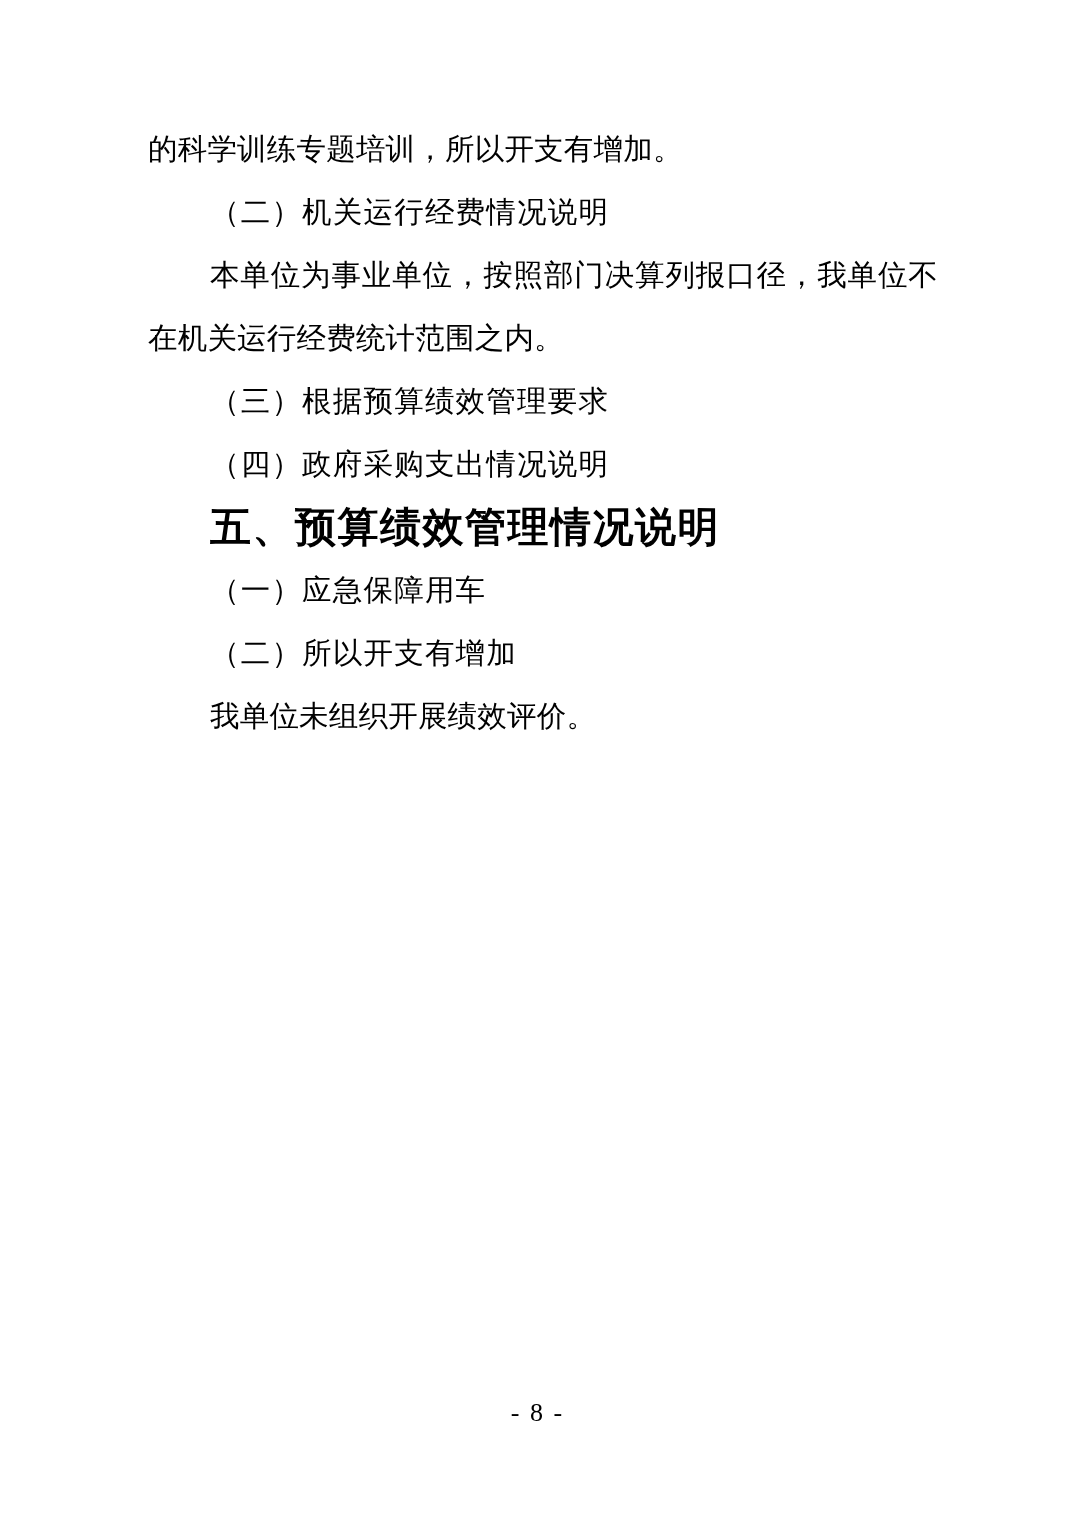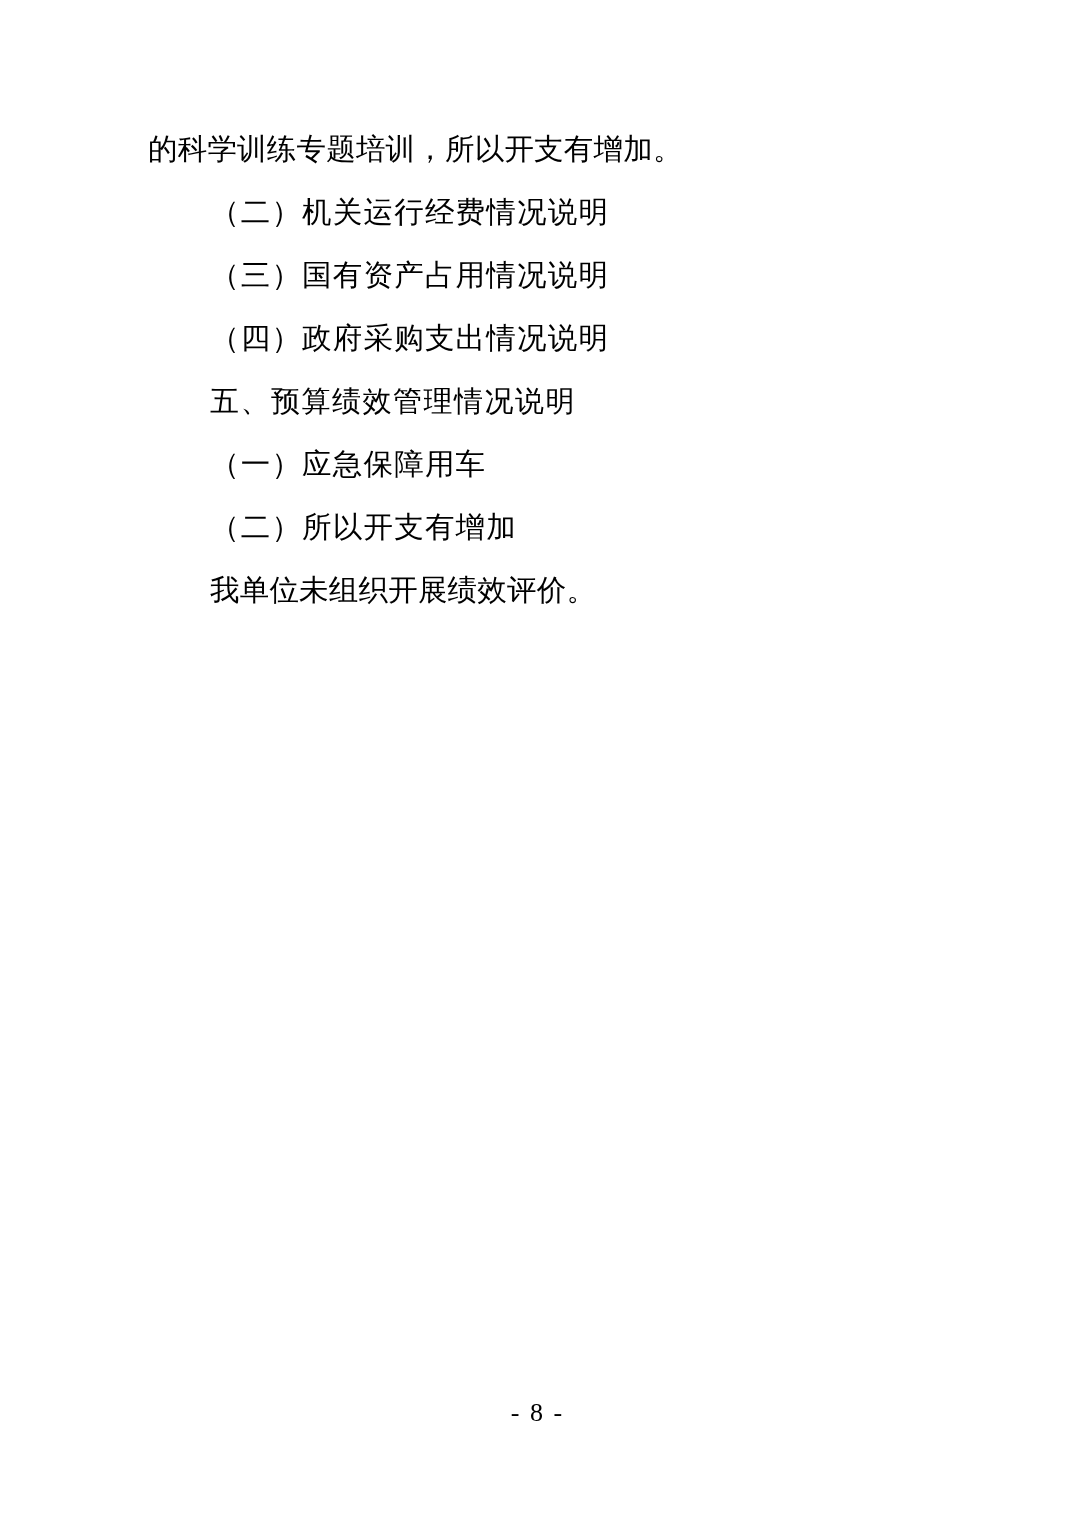--- a/index.html
+++ b/index.html
@@ -34,44 +34,45 @@
   }
   p.indent {
     text-indent: 62px;
   }
   p.heading {
     font-weight: 400;
     text-indent: 62px;
     letter-spacing: 1.2px;
   }
   p.heading-major {
-    font-weight: 400;
+    font-weight: 700;
     text-indent: 62px;
     letter-spacing: 1.5px;
-    font-size: 29px;
+    font-size: 41px;
   }
   .footer {
     position: absolute;
     left: 0;
     right: 0;
     bottom: 92px;
     text-align: center;
     font-size: 26px;
     font-family: "Liberation Serif", "DejaVu Serif", serif;
     letter-spacing: 2px;
   }
 </style>
 </head>
 <body>
 
 <div class="page">
   <div class="content">
     <p class="body">的科学训练专题培训，所以开支有增加。</p>
     <p class="heading">（二）机关运行经费情况说明</p>
-    <p class="heading">（三）国有资产占用情况说明</p>
+    <p class="indent">本单位为事业单位，按照部门决算列报口径，我单位不在机关运行经费统计范围之内。</p>
+    <p class="heading">（三）根据预算绩效管理要求</p>
     <p class="heading">（四）政府采购支出情况说明</p>
     <p class="heading-major">五、预算绩效管理情况说明</p>
     <p class="heading">（一）应急保障用车</p>
     <p class="heading">（二）所以开支有增加</p>
     <p class="indent">我单位未组织开展绩效评价。</p>
 
   </div>
   <div class="footer">- 8 -</div>
 </div>
 

